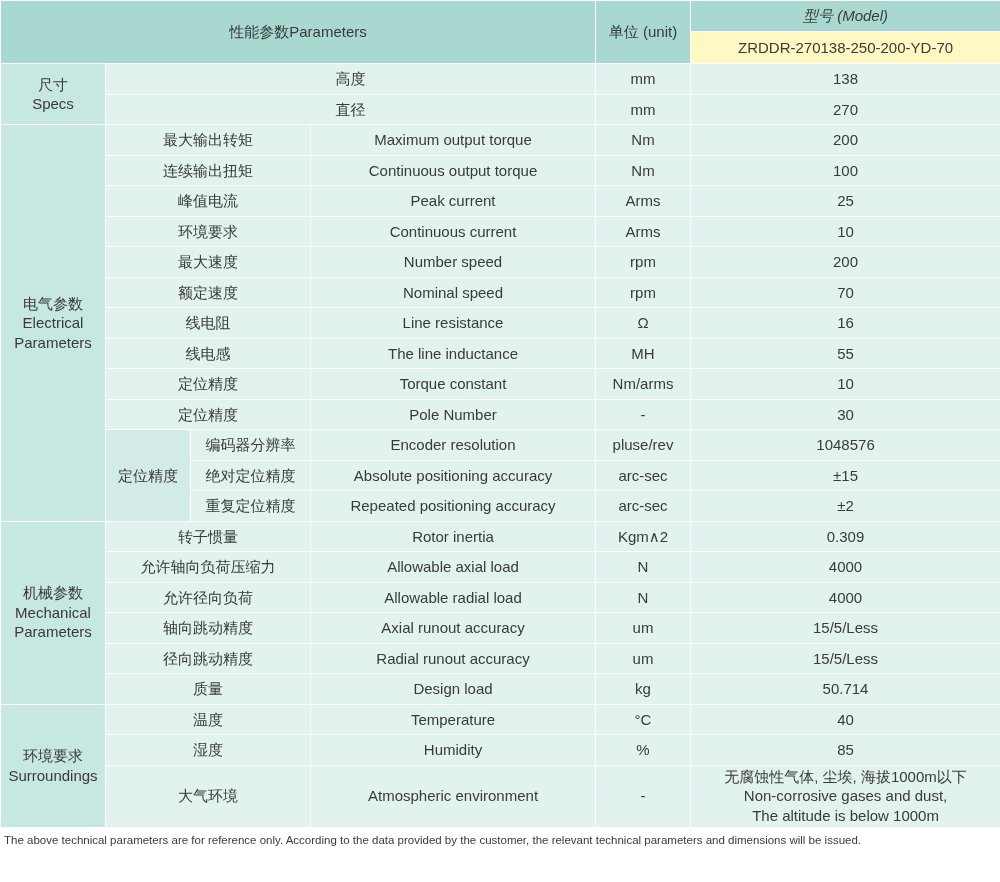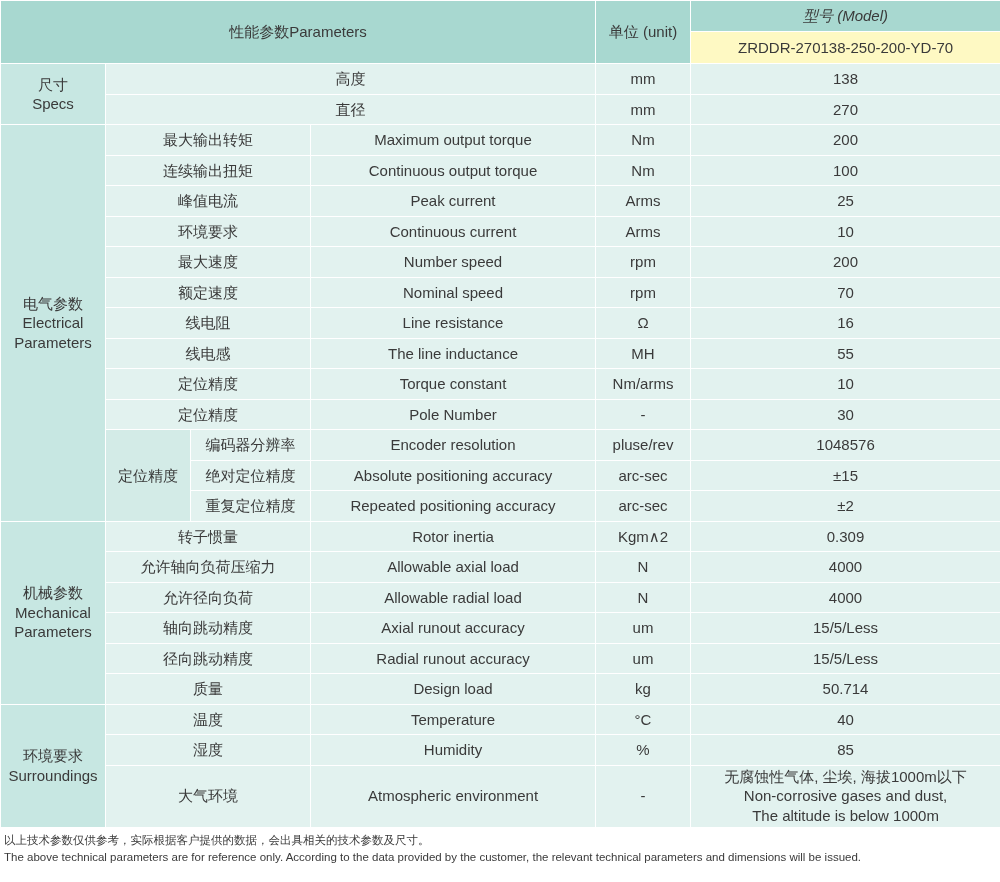--- a/index.html
+++ b/index.html
@@ -275,15 +275,14 @@
     <tr style="height:62px">
       <td class="cn" colspan="2">大气环境</td>
       <td class="en">Atmospheric environment</td>
       <td class="unit">-</td>
       <td class="val multi">无腐蚀性气体, 尘埃, 海拔1000m以下<br>Non-corrosive gases and dust,<br>The altitude is below 1000m</td>
     </tr>
   </tbody>
 </table>
 
 <div id="footnotes">
-  <div>以上技术参数仅供参考，实际根据客户提供的数据，会出具相关的技术参数及尺寸。</div>
   <div>The above technical parameters are for reference only. According to the data provided by the customer, the relevant technical parameters and dimensions will be issued.</div>
 </div>
 
 </body></html>

